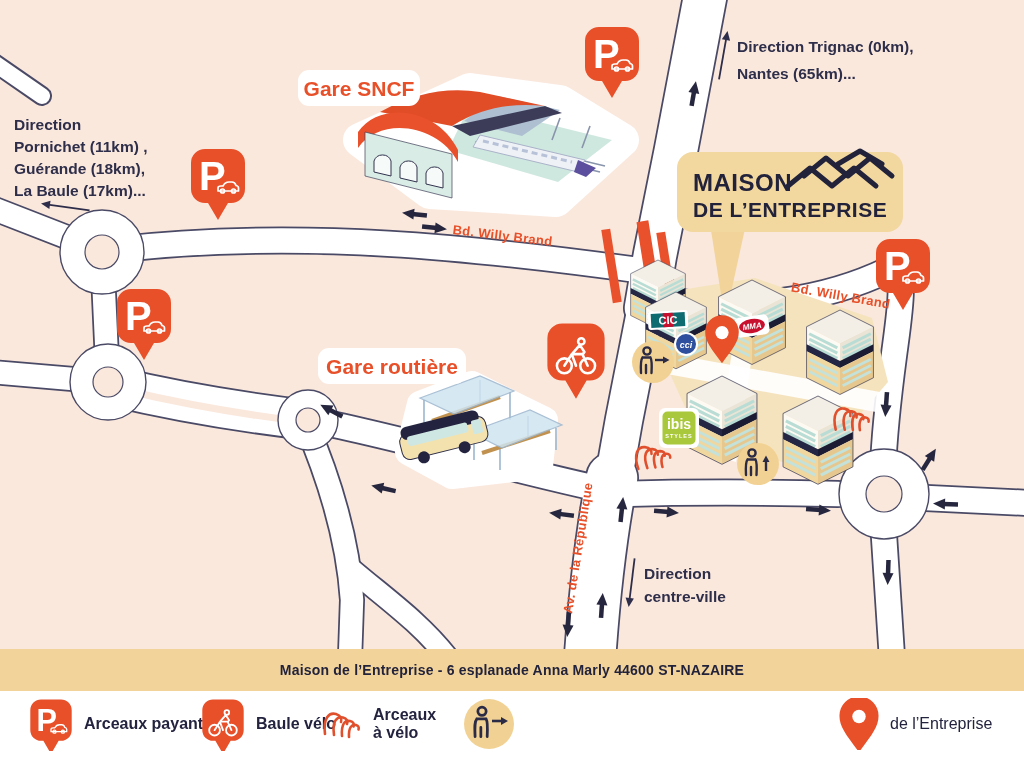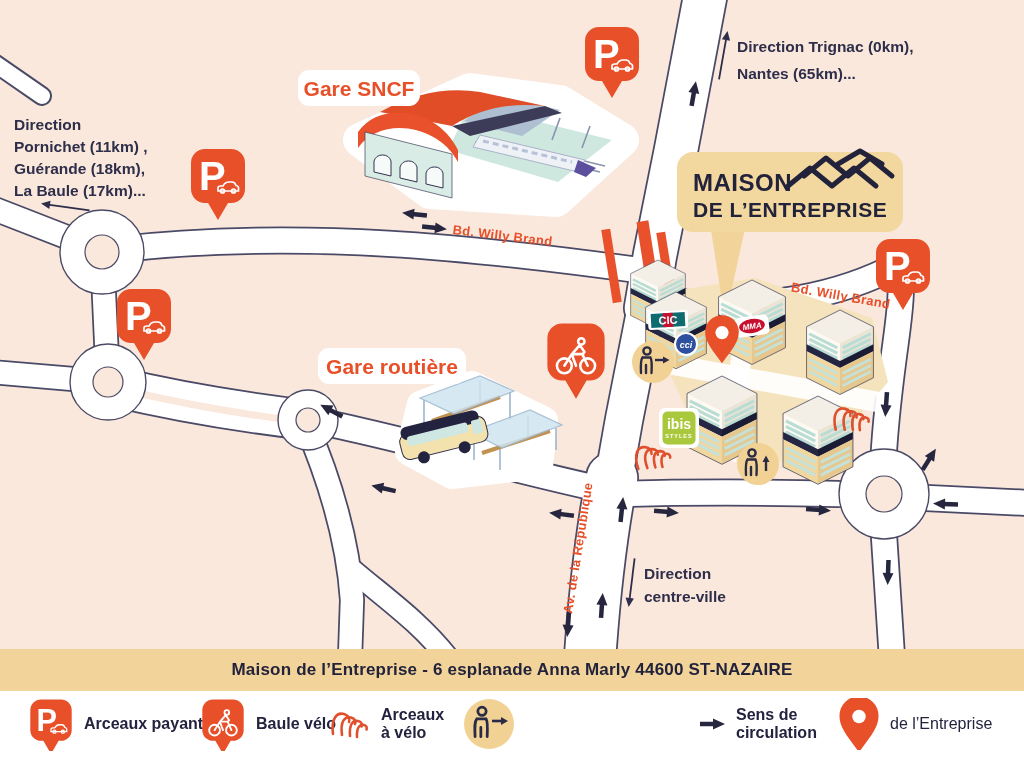--- a/index.html
+++ b/index.html
@@ -7,21 +7,21 @@
   .stage{position:relative;width:1024px;height:757px;}
   .map-wrap{position:absolute;left:0;top:0;width:1024px;height:650px;}
   svg text{font-family:"Liberation Sans",sans-serif;}
   .dir-text{font-size:15.5px;font-weight:600;fill:#2e2e4a;}
   .poi-label{font-size:21px;font-weight:800;fill:#e8502a;}
   .street{font-size:13px;font-weight:700;fill:#e8502a;letter-spacing:.3px;}
   .pin-p{font-size:40px;font-weight:800;fill:#ffffff;}
   .logo-line{font-weight:800;fill:#22223b;letter-spacing:.5px;}
   .banner{position:absolute;left:0;top:649px;width:1024px;height:42px;background:#f2d49b;
           display:flex;align-items:center;justify-content:center;}
-  .banner span{font-size:17px;font-weight:800;color:#22223b;letter-spacing:.2px;}
+  .banner span{font-size:14px;font-weight:800;color:#22223b;letter-spacing:.2px;}
   .legend{position:absolute;left:0;top:691px;width:1024px;height:66px;background:#ffffff;}
   .lg-item{position:absolute;top:0;height:66px;display:flex;align-items:center;gap:10px;}
   .lg-label{font-size:16px;font-weight:800;color:#23233f;line-height:1.15;}
   .lg-label .reg{font-weight:500;}
 </style>
 </head>
 <body>
 
 <div class="stage">
   <div class="map-wrap">
@@ -364,48 +364,39 @@
     </div>
 
     <div class="lg-item" style="left:200px">
       <svg width="46" height="54" viewBox="-30 -30 60 70">
         <use href="#pinshape"></use>
           <use href="#cyc" transform="translate(0,3)"></use>
       </svg>
       <div class="lg-label">Baule vélo</div>
     </div>
 
-    <div class="lg-item" style="left:329px">
+    <div class="lg-item" style="left:321px">
       <svg width="42" height="40" viewBox="-2 -4 42 40">
         <use href="#arcs"></use>
       </svg>
       <div class="lg-label">
         <div>Arceaux</div>
         <div>à vélo</div>
       </div>
     </div>
 
     <div class="lg-item" style="left:462px">
       <svg width="54" height="54" viewBox="-27 -27 54 54">
         <circle r="25" fill="#f2d294"></circle>
         <use href="#pedfig" transform="translate(-7,0) scale(1.15)"></use>
         <line x1="3" y1="-3" x2="13" y2="-3" stroke="#2b2b45" stroke-width="2.6"></line>
         <polygon points="12,-7 19,-3 12,1" fill="#2b2b45"></polygon>
       </svg>
     </div>
 
-    <div class="lg-item" style="left:692px">
-      <svg width="34" height="20" viewBox="0 0 34 20">
-        <use href="#arrow" transform="translate(22,10)"></use>
-      </svg>
-      <div class="lg-label">
-        <div>Sens de</div>
-        <div>circulation</div>
-      </div>
-    </div>
 
     <div class="lg-item" style="left:838px">
       <svg width="42" height="52" viewBox="-21 -33 42 54">
         <use href="#tear" transform="scale(1.45)"></use>
         <circle cx="0" cy="-13.8" r="7" fill="#fff"></circle>
       </svg>
       <div class="lg-label">
         <div class="reg">de l’Entreprise</div>
       </div>
     </div>

